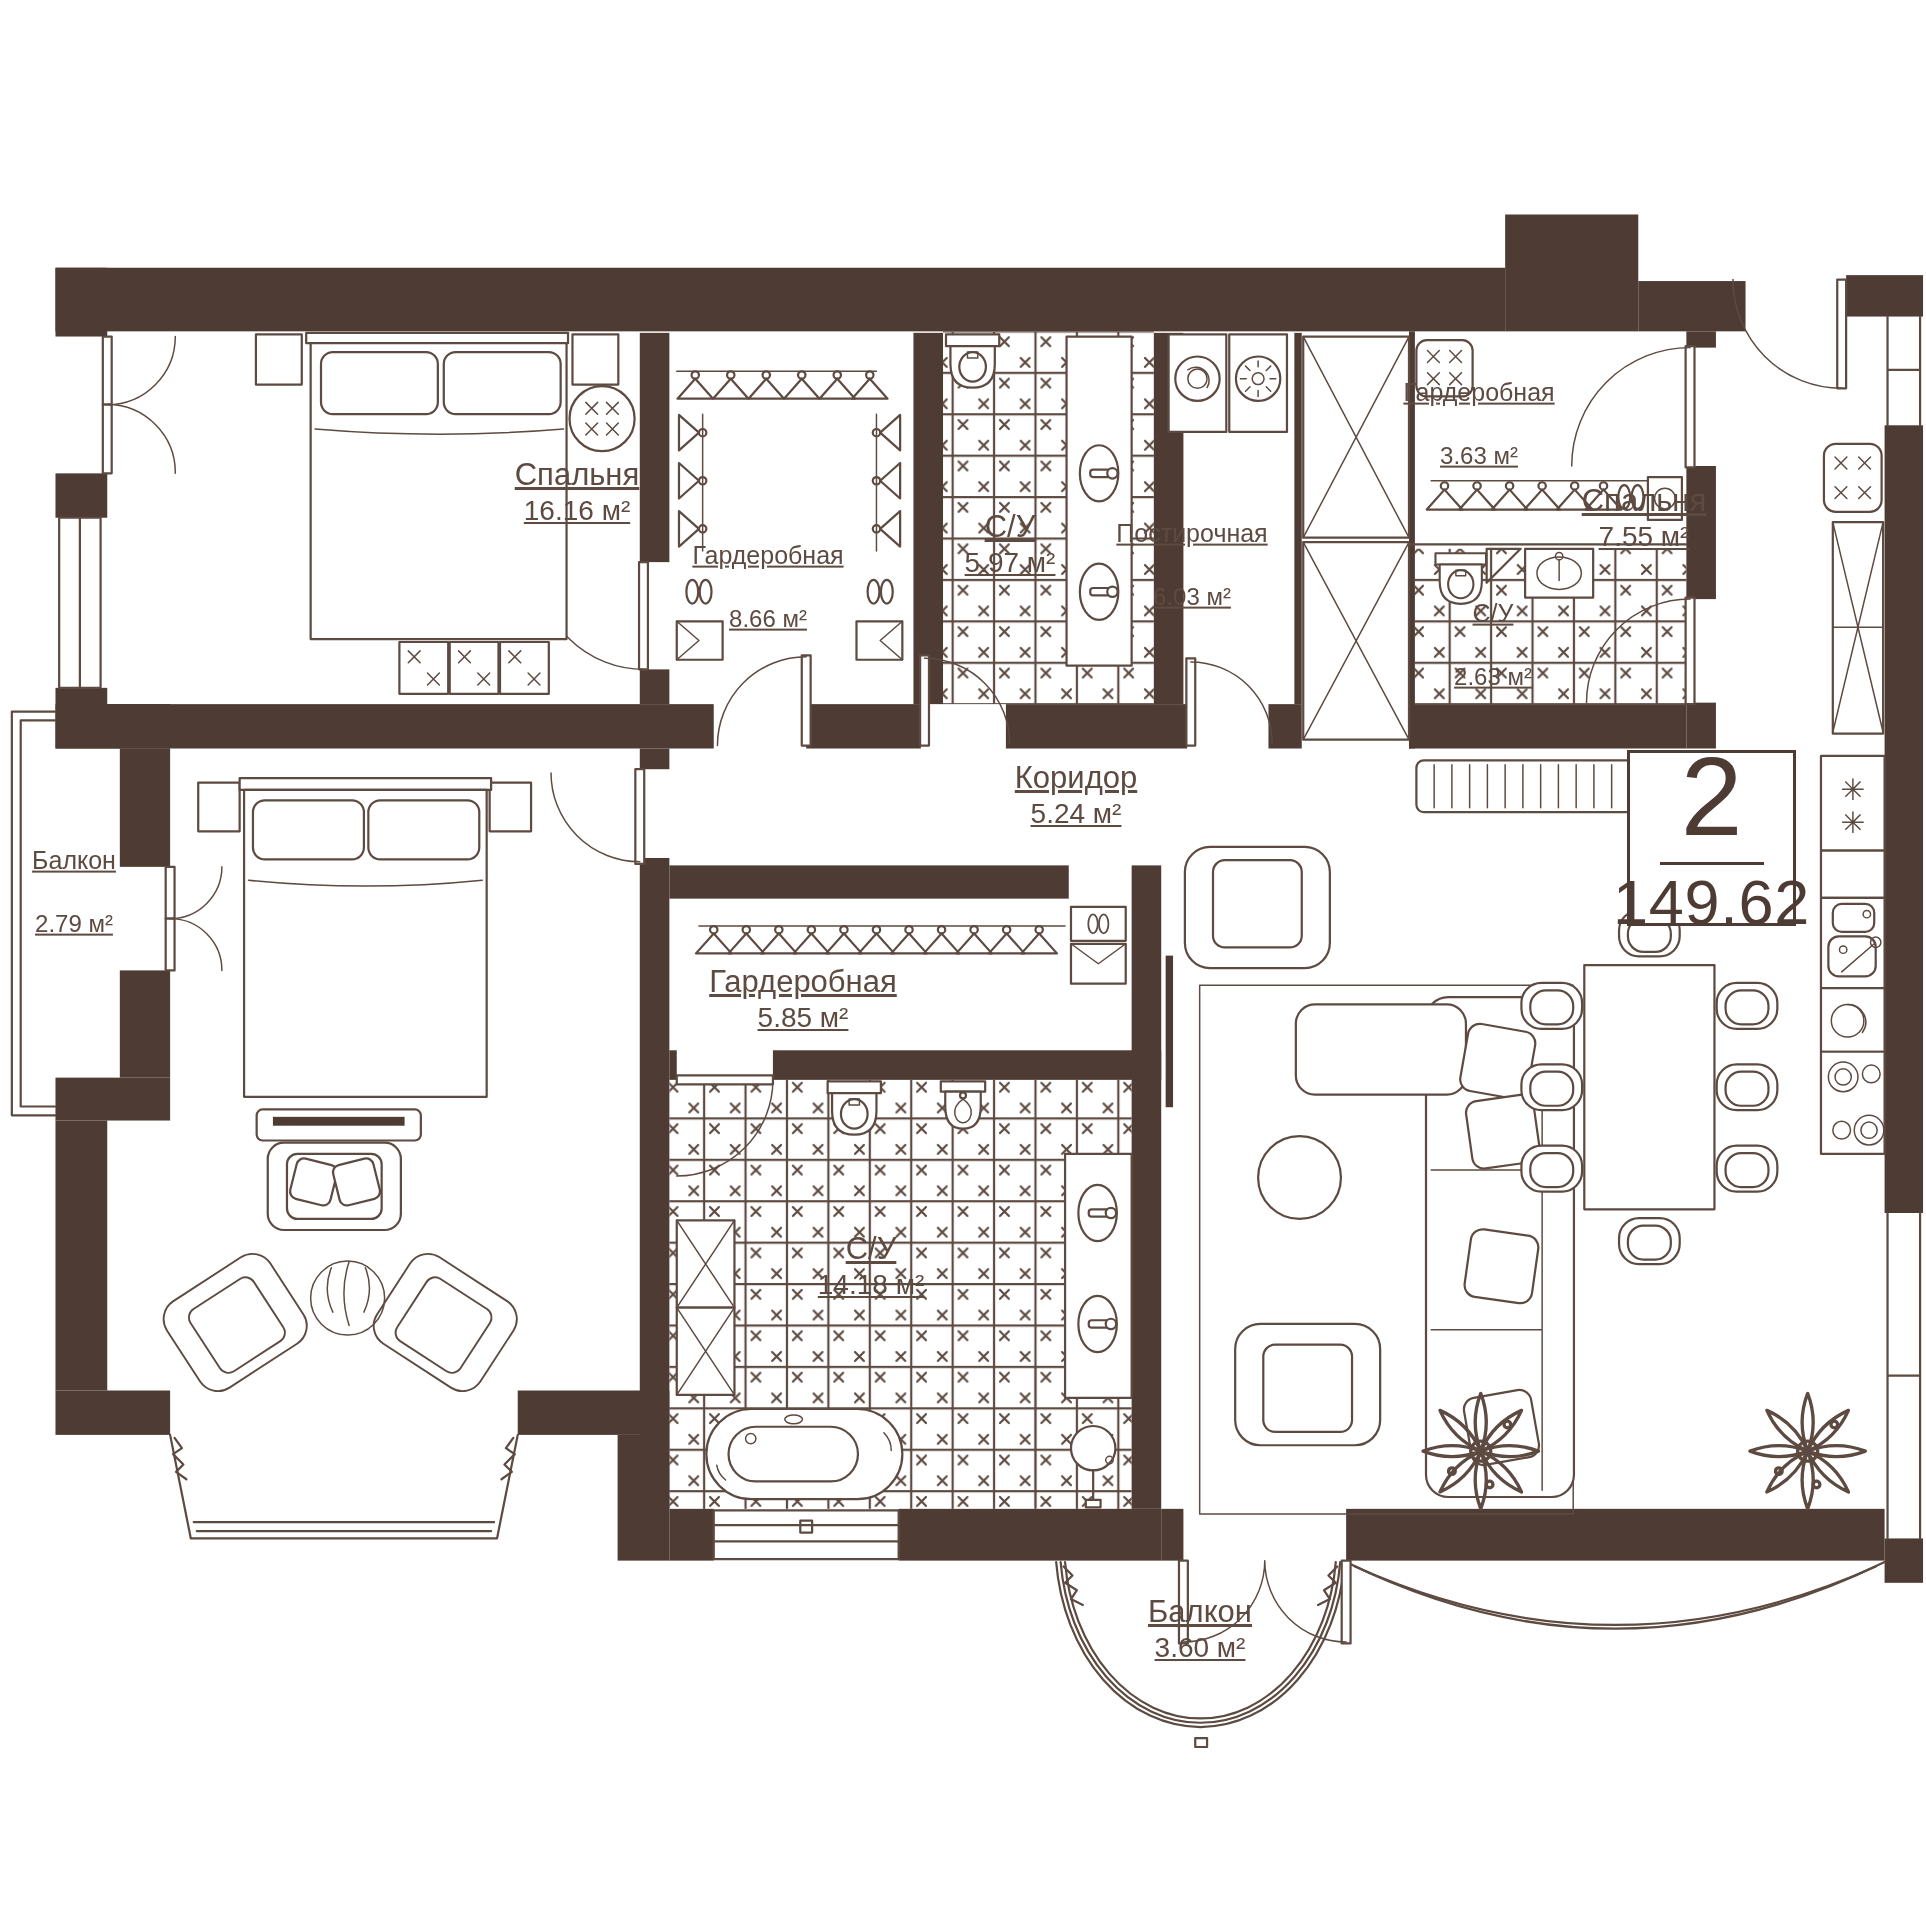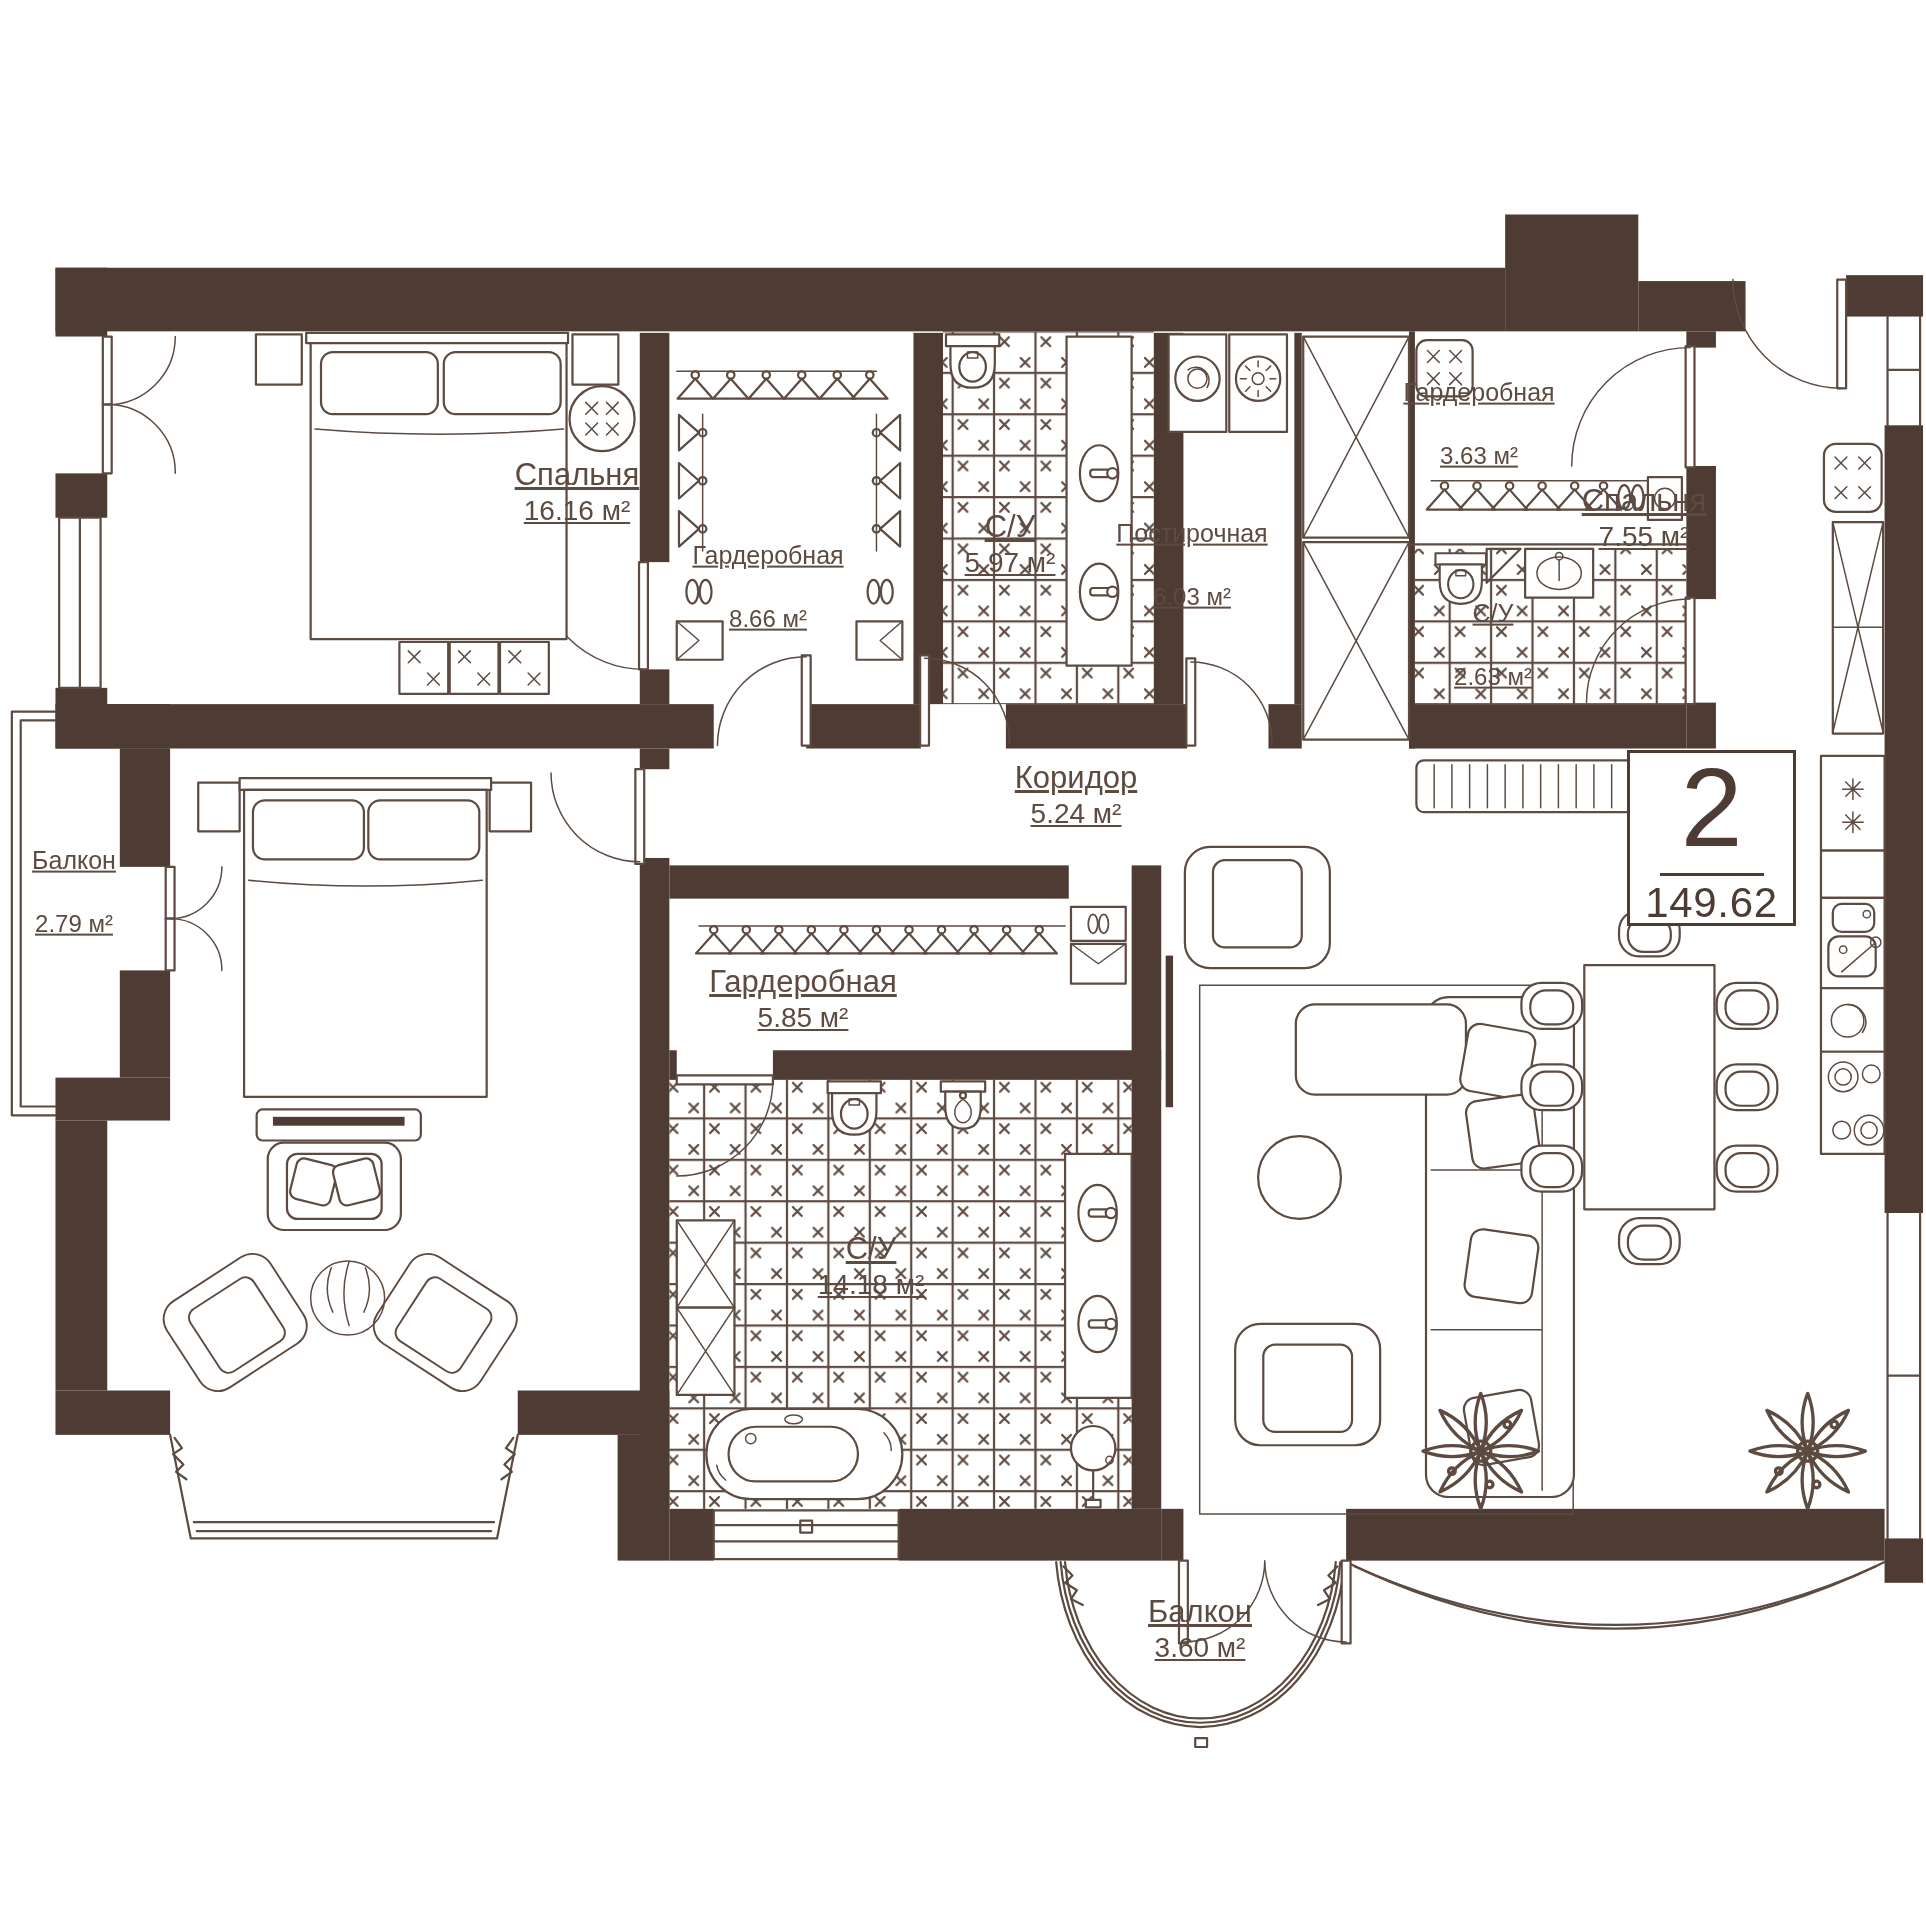--- a/index.html
+++ b/index.html
@@ -17,21 +17,21 @@
       color:#5D4A41;line-height:1.22;white-space:nowrap;text-decoration:underline;}
   .room-label .rn{font-size:31px;}
   .room-label .ra{font-size:28px;}
   .room-label.small .rn{font-size:25px;}
   .room-label.small .ra{font-size:24px;margin-top:33px;}
   .room-label.wrap{white-space:normal;width:126px;}
   .badge{position:absolute;border:3.7px solid #4E3C34;color:#4E3C34;background:#fff;
       display:flex;flex-direction:column;align-items:center;justify-content:center;}
   .badge-num{font-size:111px;line-height:1;}
   .badge-line{width:104px;border-top:3px solid #4E3C34;margin:9px 0 6px 0;}
-  .badge-area{font-size:42px;line-height:1;letter-spacing:0.7px;}
+  .badge-area{font-size:63px;line-height:1;letter-spacing:0.7px;}
 </style>
 </head>
 <body>
 
 <div class="stage">
 <svg viewBox="0 0 2604 2604" width="1926" height="1926">
 <defs>
   <pattern id="tile" width="56" height="56" patternUnits="userSpaceOnUse">
     <rect width="56" height="56" fill="#FDF8F6" stroke="none"></rect>
     <path d="M8,8 L20,20 M20,8 L8,20 M36,36 L48,48 M48,36 L36,48" stroke="#E8CFC5" stroke-width="2.5" fill="none"></path>

